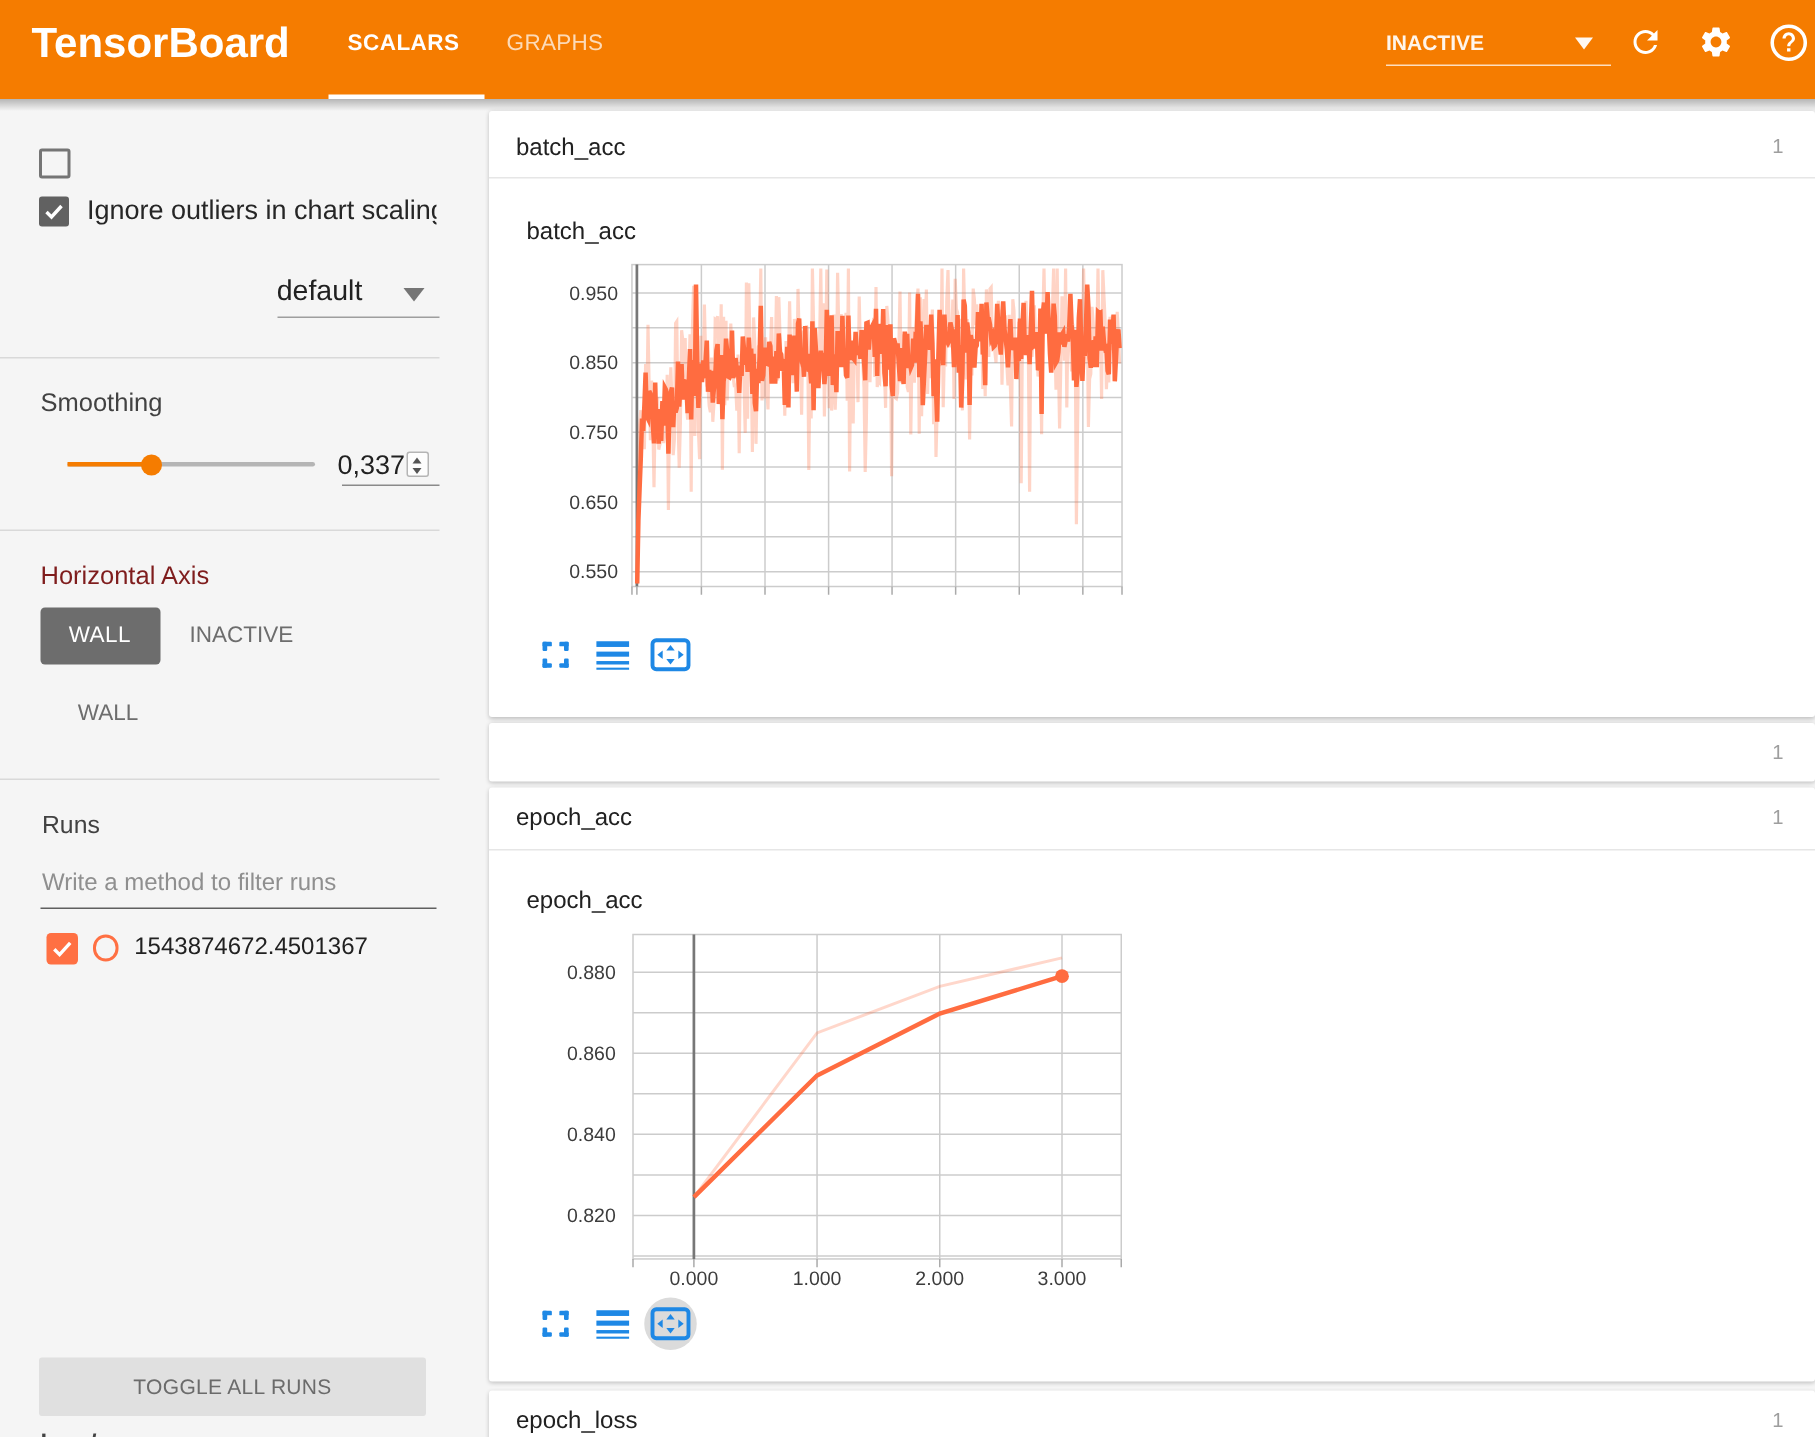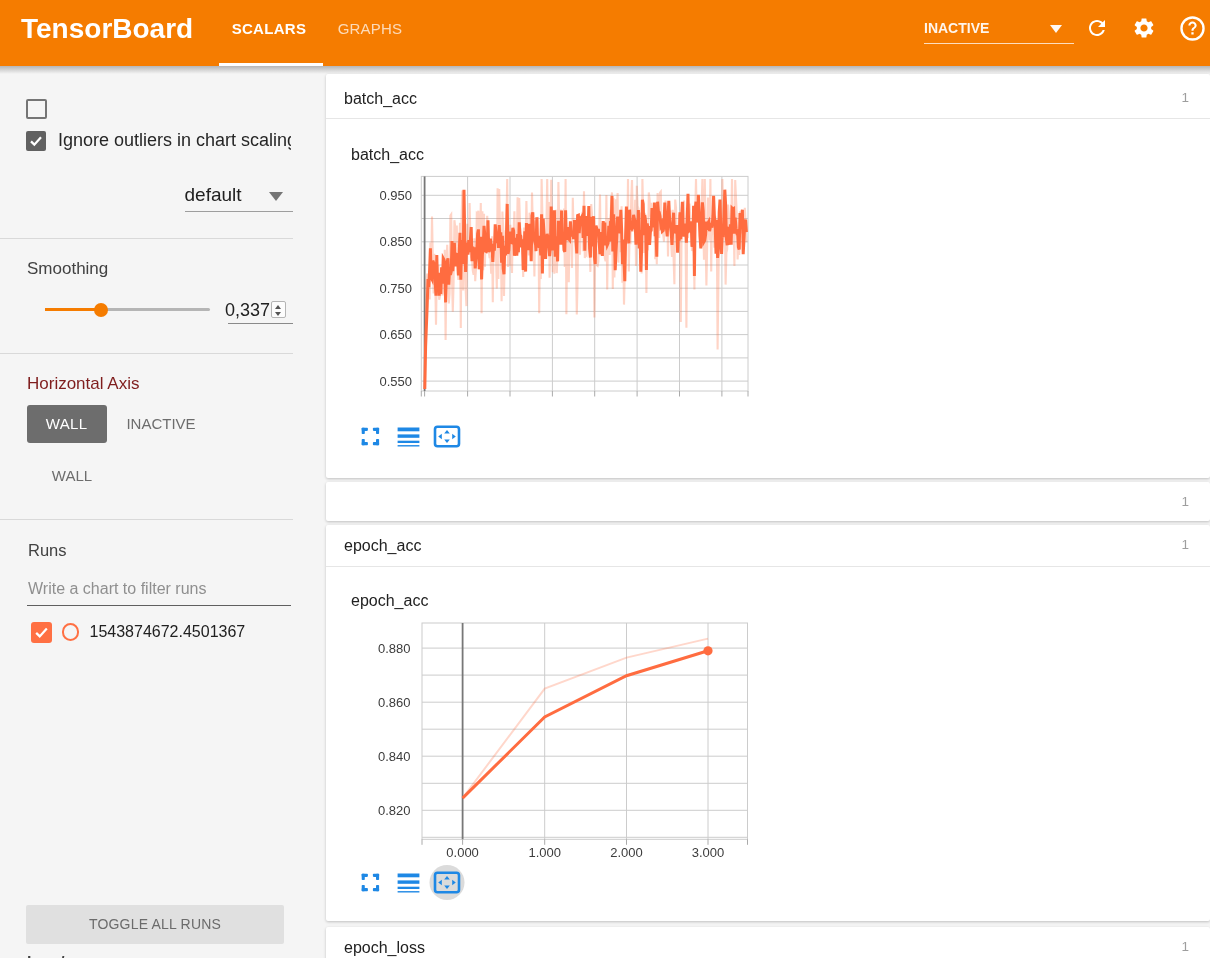--- a/index.html
+++ b/index.html
@@ -62,21 +62,21 @@
   <div class="abs" style="left:0;top:287px;width:293px;height:1px;background:#d9d9d9;"></div>
 
   <div class="abs" style="left:27px;top:306.5px;width:180px;line-height:21px;font-size:17px;color:#7f1d1d;">Horizontal Axis</div>
   <div class="abs" style="left:26.6px;top:338.5px;width:80px;height:38px;background:#6d6d6d;border-radius:3px;color:#fff;font-size:15px;letter-spacing:0.3px;text-align:center;line-height:38px;">WALL</div>
   <div class="abs" style="left:125px;top:338.5px;width:72px;height:38px;color:#6d6d6d;font-size:15px;text-align:center;line-height:38px;">INACTIVE</div>
   <div class="abs" style="left:50px;top:391px;width:44px;height:38px;color:#6d6d6d;font-size:15px;text-align:center;line-height:38px;">WALL</div>
 
   <div class="abs" style="left:0;top:453px;width:293px;height:1px;background:#d9d9d9;"></div>
 
   <div class="abs" style="left:28px;top:473.5px;width:100px;line-height:21px;font-size:16.5px;color:#424242;">Runs</div>
-  <div class="abs" style="left:28px;top:512.5px;width:240px;line-height:19px;font-size:16px;color:#8f8f8f;">Write a chart to filter runs</div>
+  <div class="abs" style="left:28px;top:512.5px;width:240px;line-height:19px;font-size:16px;color:#8f8f8f;">Write a method to filter runs</div>
   <div class="abs" style="left:27px;top:538.9px;width:264px;height:1px;background:#5f5f5f;"></div>
   <div class="abs" style="left:31px;top:555.5px;width:21px;height:21px;border-radius:3px;background:#ff7043;"></div>
   <svg class="abs" style="left:33px;top:557.5px;" width="17" height="17" viewBox="0 0 24 24">
       <path fill="none" stroke="#fff" stroke-width="3.2" d="M4.5 12.5l5 5 10-11"></path>
     </svg>
   <div class="abs" style="left:61.5px;top:557px;width:17.5px;height:17.5px;border:2.5px solid #ff7043;border-radius:50%;"></div>
   <div class="abs" style="left:89.5px;top:557px;width:200px;line-height:17px;font-size:16px;color:#212121;">1543874672.4501367</div>
 
   <div class="abs" style="left:26px;top:839px;width:258px;height:39px;background:#e0e0e0;border-radius:2px;color:#6b6b6b;font-size:14px;letter-spacing:0.2px;text-align:center;line-height:39px;">TOGGLE ALL RUNS</div>
   <div class="abs" style="left:27px;top:888px;width:100px;font-size:16px;font-weight:bold;color:#424242;">logs/</div>

